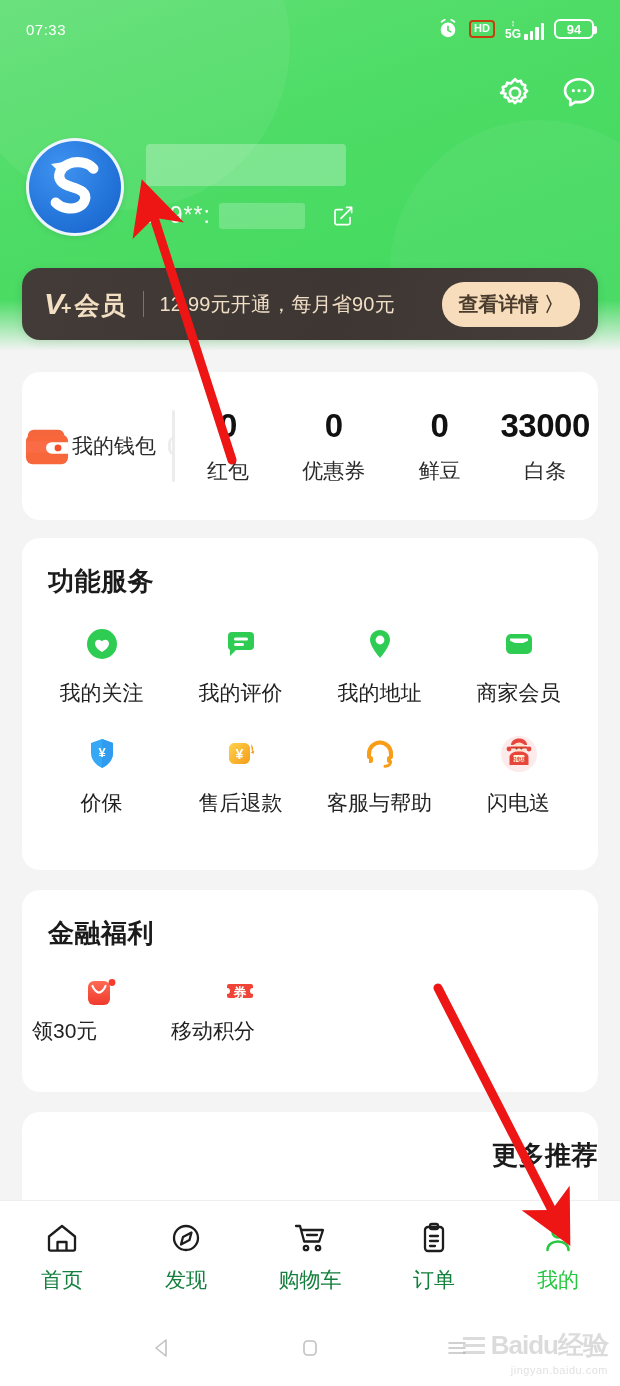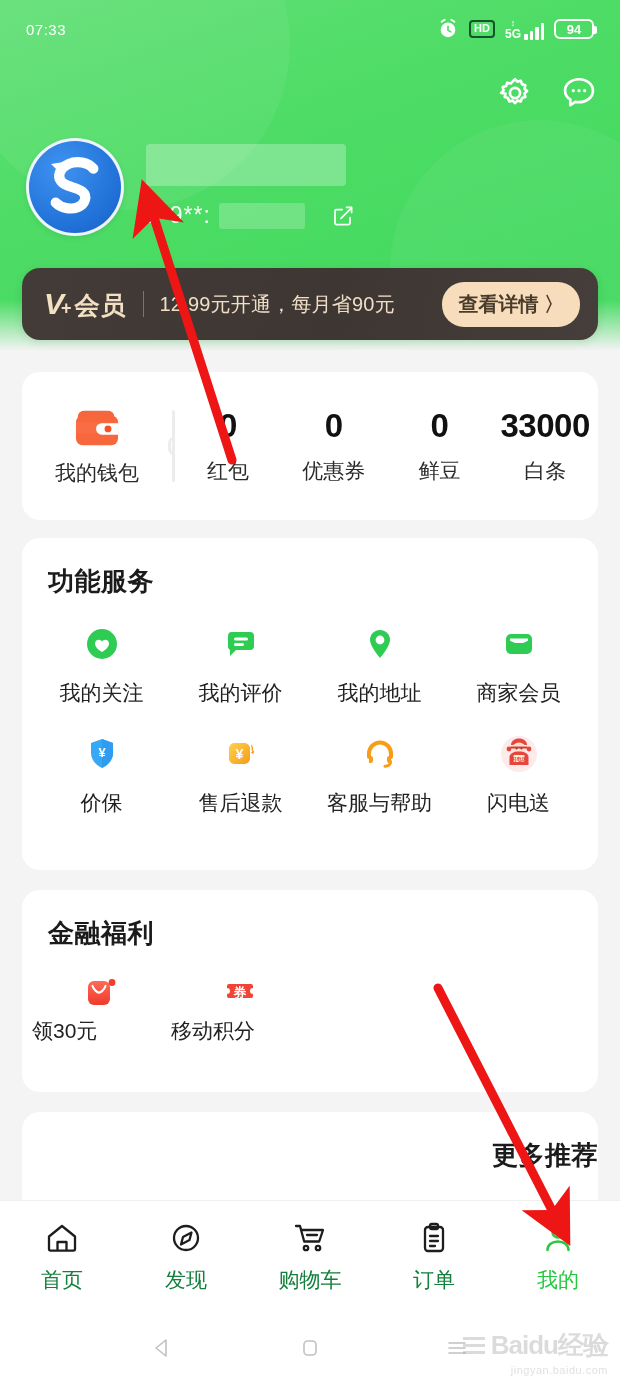--- a/index.html
+++ b/index.html
@@ -33,21 +33,21 @@
 
   
   .statusbar {
     position: absolute; top: 0; left: 0; width: 620px; height: 58px;
     display: flex; align-items: center; justify-content: space-between;
     padding: 0 26px; color: #fff;
   }
   .sb-time { font-size: 15px; letter-spacing: .5px; font-weight: 400; }
   .sb-right { display: flex; align-items: center; gap: 10px; }
   .sb-hd {
-    border: 2px solid #14532d; border-radius: 4px; font-size: 11px;
+    border: 2px solid #c2410c; border-radius: 4px; font-size: 11px;
     padding: 1px 3px; font-weight: 700; line-height: 1.05;
   }
   .sb-5g { font-size: 12px; font-weight: 700; line-height: 1; }
   .signal { display: flex; align-items: flex-end; gap: 2px; height: 17px; }
   .signal i { display: block; width: 3.5px; background: #fff; border-radius: 1px; }
   .signal i:nth-child(1){height:6px} .signal i:nth-child(2){height:9px}
   .signal i:nth-child(3){height:13px} .signal i:nth-child(4){height:17px}
   .battery {
     border: 2px solid #fff; border-radius: 6px; height: 20px; min-width: 40px;
     display: flex; align-items: center; justify-content: center;
@@ -114,21 +114,21 @@
     background: #fff; border-radius: 18px;
   }
   .card-title {
     font-size: 26px; font-weight: 700; color: #1b1b1b;
     padding: 26px 0 0 26px; letter-spacing: .5px;
   }
 
   
   #wallet-card { top: 372px; height: 148px; display: flex; align-items: center; }
   .wallet-left {
-    width: 150px; display: flex; flex-direction: column; align-items: center; gap: 10px;
+    width: 150px; display: flex; flex-direction: row; align-items: center; gap: 0;
     cursor: pointer;
   }
   .wallet-ic { width: 50px; height: 44px; }
   .wallet-label { font-size: 21px; color: #2b2b2b; }
   .wallet-sep {
     width: 3px; height: 72px; background: #ececec; border-radius: 2px; position: relative;
   }
   .wallet-sep::after{
     content:""; position:absolute; left:-4px; top:26px; width:11px; height:20px;
     border-left:3px solid #ececec; border-radius:8px 0 0 8px; background:transparent;

